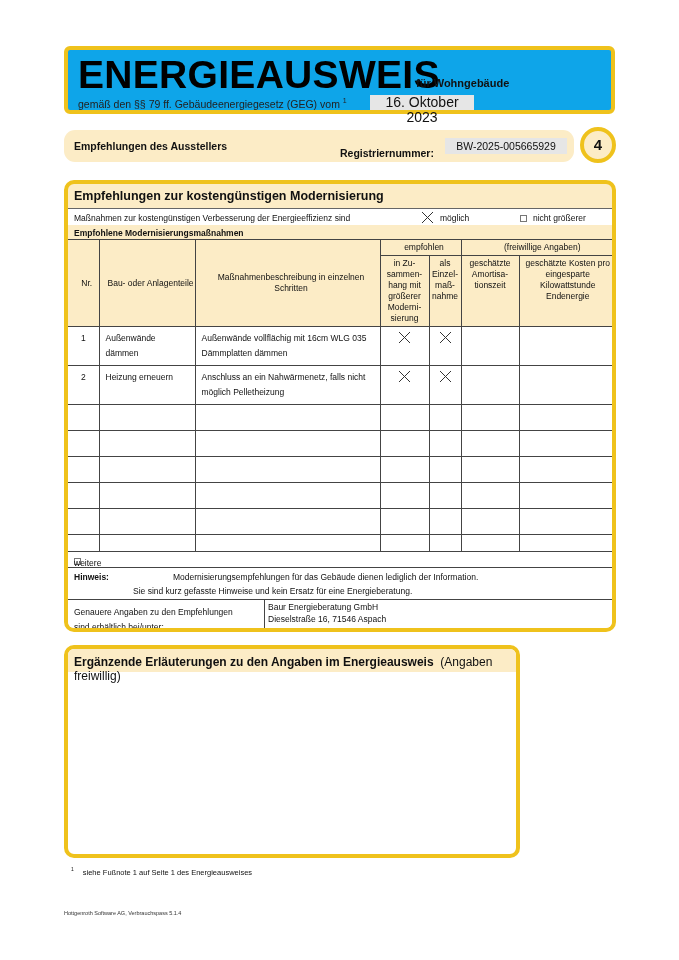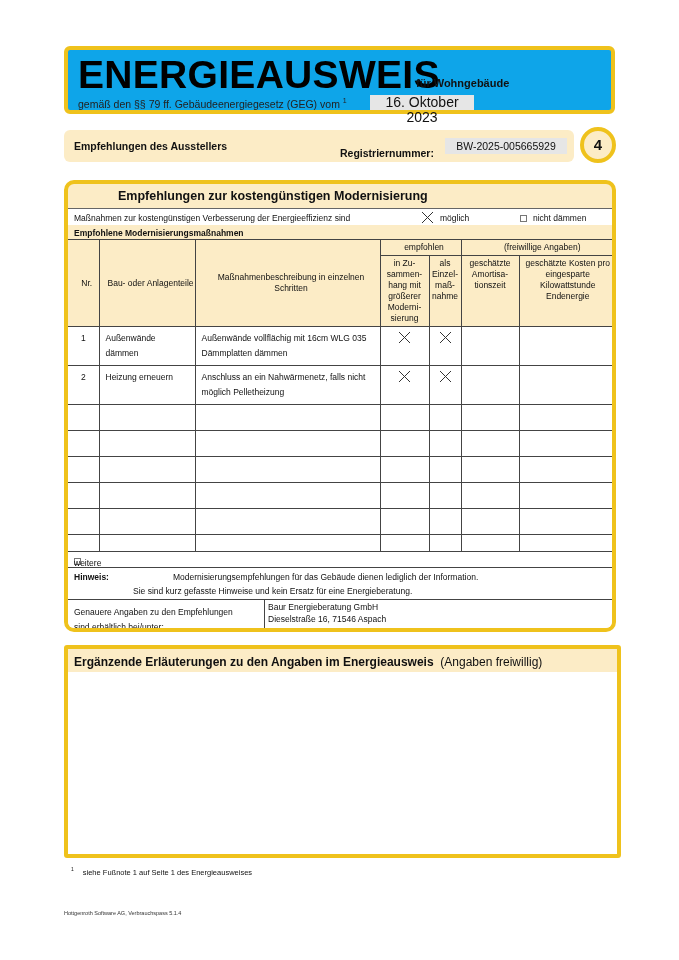--- a/index.html
+++ b/index.html
@@ -10,32 +10,32 @@
   .hdr { position: absolute; left: 64px; top: 46px; width: 551px; height: 68px;
          border: 4px solid #efc21c; border-radius: 6px; background: #0ea5e9; }
   .hdr .title { position: absolute; left: 10px; top: 3px; font-size: 39px; font-weight: bold; letter-spacing: 0.3px; color: #000; }
   .hdr .sub { position: absolute; left: 348px; top: 27px; font-size: 11px; font-weight: bold; }
   .hdr .law { position: absolute; left: 10px; top: 47px; font-size: 10.5px; color: #222; }
   .hdr .law sup { font-size: 7px; }
   .hdr .date { position: absolute; left: 302px; top: 45px; width: 104px; height: 15px; background: #e6e6e6;
                font-size: 14px; text-align: center; line-height: 15px; }
 
   
-  .aus { position: absolute; left: 64px; top: 130px; width: 510px; height: 32px; background: #fcecc6; border-radius: 6px; }
+  .aus { position: absolute; left: 64px; top: 130px; width: 510px; height: 32px; background: #fcecc6; border-radius: 11px; }
   .aus .l { position: absolute; left: 10px; top: 10px; font-size: 10.5px; font-weight: bold; }
   .aus .r { position: absolute; left: 276px; top: 10px; font-size: 10.5px; font-weight: bold; margin-top: 7px; }
   .aus .reg { position: absolute; left: 381px; top: 8px; width: 122px; height: 16px; background: #e6e6e6;
               font-size: 10.5px; line-height: 16px; text-align: center; }
   .page-num { position: absolute; left: 580px; top: 127px; width: 36px; height: 36px; border: 4px solid #efc21c;
               border-radius: 50%; background: #fcecc6; text-align: center; font-weight: bold; font-size: 15px; line-height: 28px; }
 
   
   .box { position: absolute; left: 64px; top: 180px; width: 552px; height: 452px;
          border: 4px solid #efc21c; border-radius: 10px; background: #fcecc6; overflow: hidden; }
-  .box .h { position: absolute; left: 6px; top: 5px; font-size: 12.5px; font-weight: bold; margin-left: 44px; }
+  .box .h { position: absolute; left: 6px; top: 5px; font-size: 12.5px; font-weight: bold; }
   .row-white { position: absolute; left: 0; width: 100%; background: #fff; border-top: 1px solid #666; }
   .r1 { top: 24px; height: 17px; font-size: 8.5px; }
   .r1 .t { position: absolute; left: 6px; top: 4px; }
   .r1 .opt1 { position: absolute; left: 353px; top: 2px; }
   .r1 .opt2 { position: absolute; left: 452px; top: 4px; }
   .box .sh { position: absolute; left: 6px; top: 44px; font-size: 8.5px; font-weight: bold; }
 
   table.m { position: absolute; left: 0; top: 55px; width: 548px; border-collapse: collapse; font-size: 8.5px; }
   table.m td, table.m th { border: 1px solid #444; font-weight: normal; vertical-align: top; }
   table.m tr:first-child th { border-top: 1px solid #444; padding-left: 8px; }
@@ -52,22 +52,22 @@
   .hinweis .k { position: absolute; left: 6px; top: 4px; font-weight: bold; }
   .hinweis .v1 { position: absolute; left: 65px; top: 4px; padding-left: 40px; }
   .hinweis .v2 { position: absolute; left: 65px; top: 18px; }
   .gen { position: absolute; left: 0; top: 415px; width: 100%; height: 40px; background: #fff; border-top: 1px solid #444; font-size: 8.5px; }
   .gen .a { position: absolute; left: 6px; top: 5px; line-height: 15px; }
   .gen .b { position: absolute; left: 196px; top: 0; height: 100%; border-left: 1px solid #444; padding-left: 3px; padding-top: 1px; line-height: 12px; }
 
   .cb { display: inline-block; width: 7px; height: 7px; border: 1px solid #777; vertical-align: -1px; margin-right: 6px; }
 
   
-  .box2 { position: absolute; left: 64px; top: 645px; width: 557px; height: 213px;
-          border: 4px solid #efc21c; border-radius: 3px; background: #fff; overflow: hidden; }
+  .box2 { position: absolute; left: 64px; top: 645px; width: 456px; height: 213px;
+          border: 4px solid #efc21c; border-radius: 10px; background: #fff; overflow: hidden; }
   .box2 .hb { position: absolute; left: 0; top: 0; width: 100%; height: 23px; background: #fcecc6; }
   .box2 .h { position: absolute; left: 6px; top: 6px; font-size: 12px; font-weight: bold; }
   .box2 .h span { font-weight: normal; }
 
   .foot1 { position: absolute; left: 71px; top: 866px; font-size: 7.5px; }
   .foot1 sup { font-size: 5px; margin-right: 9px; }
   .foot2 { position: absolute; left: 64px; top: 910px; font-size: 5.5px; color: #333; }
 
   .x { display: inline-block; width: 13px; height: 13px; }
 </style>
@@ -91,21 +91,21 @@
 <div class="box">
   <div class="h">Empfehlungen zur kostengünstigen Modernisierung</div>
   <div class="row-white r1">
     <span class="t">Maßnahmen zur kostengünstigen Verbesserung der Energieeffizienz sind</span>
     <span class="opt1">
       <svg class="x" viewBox="0 0 13 13" style="vertical-align:-3px;margin-right:6px">
           <path d="M1 1 L12 12 M12 1 L1 12" stroke="#333" stroke-width="1" fill="none"></path>
         </svg><span>möglich</span>
     </span>
     <span class="opt2">
-      <span class="cb"></span><span>nicht dämmen</span>
+      <span class="cb"></span><span>nicht größerer</span>
     </span>
   </div>
   <div class="sh">Empfohlene Modernisierungsmaßnahmen</div>
 
   <table class="m">
     <colgroup>
       <col style="width:31px">
         <col style="width:96px">
         <col style="width:185px">
         <col style="width:49px">

